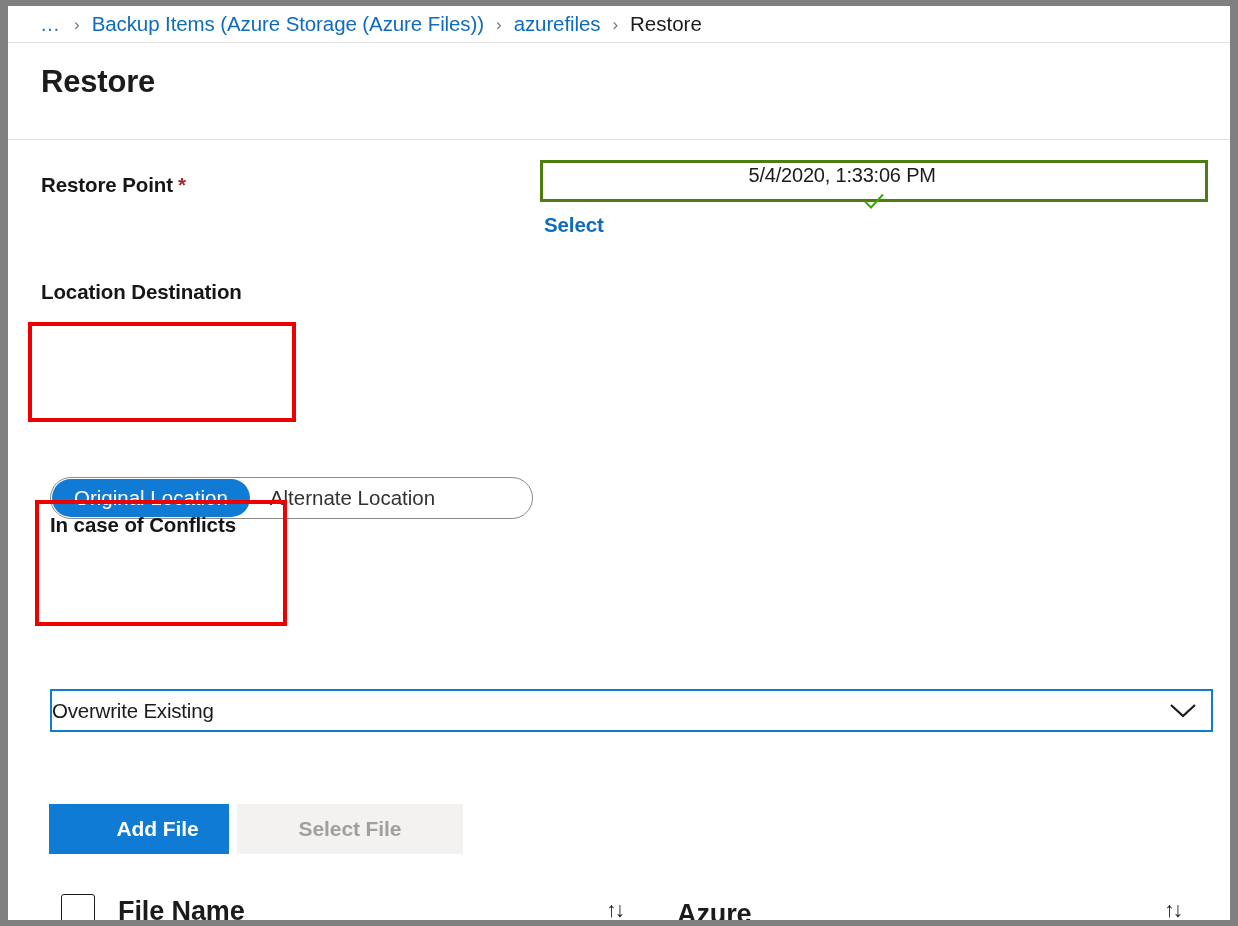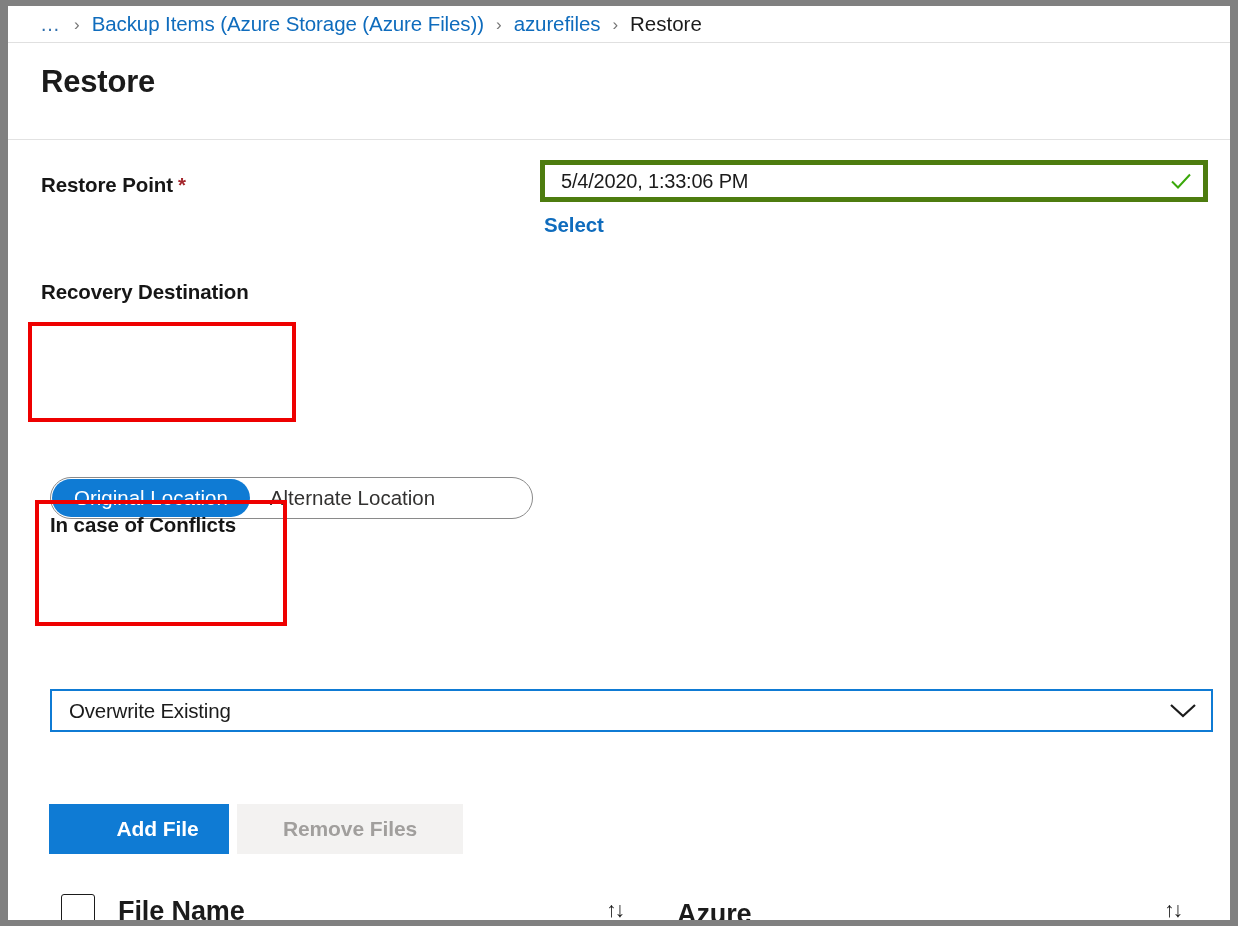--- a/index.html
+++ b/index.html
@@ -106,25 +106,26 @@
   }
 
   
   .rp-label { left: 33px; top: 33px; }
   .rp-field {
     position: absolute;
     left: 532px;
     top: 20px;
     width: 668px;
     height: 42px;
-    border: 5px solid #4d7c0f;
-    background: #ffffff;
-    box-sizing: border-box;
-    display: flex;
-    align-items: center;
+    border: 3px solid #4d7c0f;
+    background: #ffffff;
+    box-sizing: border-box;
+    display: flex;
+    align-items: center;
+    flex-direction: column;
   }
   .rp-value {
     flex: 1;
     padding-left: 16px;
     font-size: 20px;
     color: #1b1b1b;
     letter-spacing: -0.2px;
     border: none;
     outline: none;
     background: transparent;
@@ -196,21 +197,20 @@
     height: 43px;
     border: 2.5px solid #0f7bd4;
     background: #ffffff;
     box-sizing: border-box;
     display: flex;
     align-items: center;
     cursor: pointer;
   }
   .cf-value {
     flex: 1;
-    padding-left: 17px;
     font-size: 20.5px;
     color: #1b1b1b;
     letter-spacing: -0.2px;
   }
   .cf-chev {
     width: 56px;
     display: flex;
     align-items: center;
     justify-content: center;
   }
@@ -320,40 +320,40 @@
       <input class="rp-value" type="text" readonly="" value="5/4/2020, 1:33:06 PM" style="">
       <span class="rp-check">
         <svg width="26" height="26" viewBox="0 0 26 26" aria-hidden="true">
           <path d="M4 13.5 L10 19.5 L22 6.5" fill="none" stroke="#3aa80a" stroke-width="2"></path>
         </svg>
       </span>
     </div>
 
     <div class="select-link">Select</div>
 
-    <div class="lbl rd-label">Recovery Destination</div>
+    <div class="lbl rd-label">Location Destination</div>
 
     <div class="toggle-group">
       <div class="toggle-opt selected">Original Location</div>
       <div class="toggle-opt unselected">Alternate Location</div>
     </div>
 
     <div class="lbl cf-label">In case of Conflicts</div>
 
     <div class="cf-select">
       <span class="cf-value">Overwrite Existing</span>
       <span class="cf-chev">
         <svg width="30" height="18" viewBox="0 0 30 18" aria-hidden="true">
           <path d="M3 3 L15 14 L27 3" fill="none" stroke="#1b1b1b" stroke-width="2.2"></path>
         </svg>
       </span>
     </div>
 
     <button class="btn btn-primary btn-addfile">Add File</button>
-    <button class="btn btn-disabled btn-remfile">Remove Files</button>
+    <button class="btn btn-disabled btn-remfile">Select File</button>
 
     <div class="tbl-head">
       <div class="tbl-check"></div>
       <div class="th th-filename">File Name</div>
       <div class="sort-icon sort-filename">↑↓</div>
       <div class="th th-type">Azure</div>
       <div class="sort-icon sort-type">↑↓</div>
     </div>
 
     <div class="anno anno-dest"></div>

